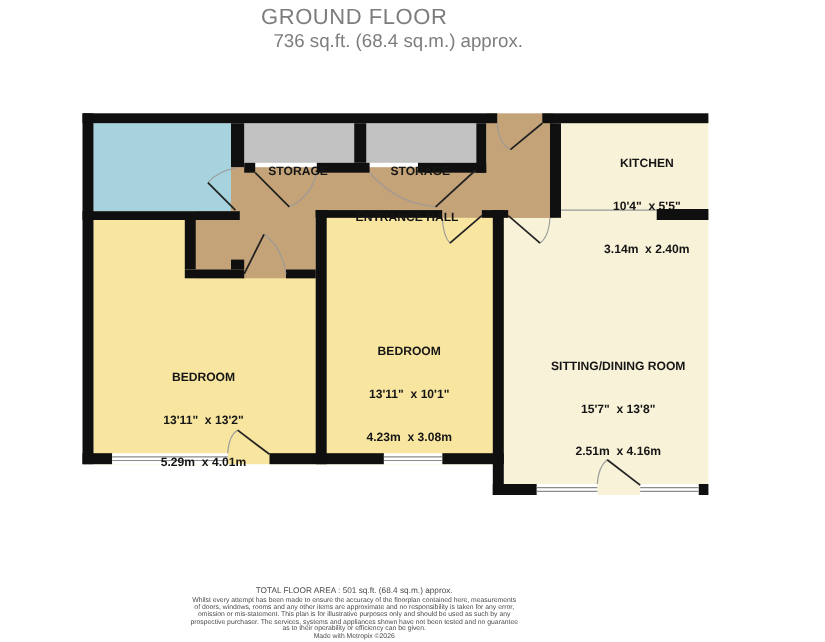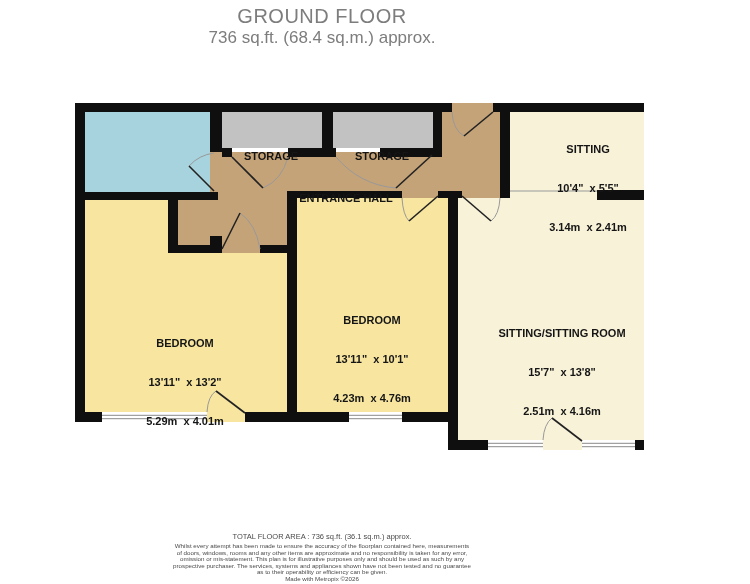--- a/index.html
+++ b/index.html
@@ -1,21 +1,21 @@
 <!DOCTYPE html>
 <html><head>
 <meta charset="utf-8">
 <style>
   html,body{margin:0;padding:0;background:#ffffff;}
   #stage{position:relative;width:644px;height:584px;background:#ffffff;overflow:hidden;
          font-family:"Liberation Sans", sans-serif;}
   #plan-svg{position:absolute;left:0;top:0;}
   .title{position:absolute;width:100%;text-align:center;color:#7d7d7d;}
   #main-title{top:5px;font-size:20px;letter-spacing:.5px;}
-  #sub-title{top:28px;font-size:17px;}
+  #sub-title{top:28px;font-size:17px;margin-left:40px;}
   .room-label{position:absolute;transform:translateX(-50%);text-align:center;
               color:#151515;font-weight:bold;font-size:11px;line-height:13px;white-space:pre;}
   .footer{position:absolute;width:100%;text-align:center;color:#4a4a4a;}
   #footer-total{top:532px;font-size:7.5px;}
   #footer-disc{top:543px;font-size:6.2px;line-height:6.6px;}
 </style>
 </head>
 <body>
 
 <div id="stage">
@@ -137,48 +137,48 @@
 
   <div class="room-label" style="left:271px;top:124px">
     <div>STORAGE</div>
   </div>
 
   <div class="room-label" style="left:382px;top:124px">
     <div>STORAGE</div>
   </div>
 
   <div class="room-label" style="left:588px;top:117px">
-    <div>SITTING</div>
+    <div>KITCHEN</div>
     <div>10'4"  x 5'5"</div>
-    <div>3.14m  x 2.41m</div>
+    <div>3.14m  x 2.40m</div>
   </div>
 
-  <div class="room-label" style="left:346px;top:166px">
+  <div class="room-label" style="left:370px;top:166px">
     <div>ENTRANCE HALL</div>
   </div>
 
   <div class="room-label" style="left:185px;top:311px">
     <div>BEDROOM</div>
     <div>13'11"  x 13'2"</div>
     <div>5.29m  x 4.01m</div>
   </div>
 
   <div class="room-label" style="left:372px;top:288px">
     <div>BEDROOM</div>
     <div>13'11"  x 10'1"</div>
-    <div>4.23m  x 4.76m</div>
+    <div>4.23m  x 3.08m</div>
   </div>
 
   <div class="room-label" style="left:562px;top:301px">
-    <div>SITTING/SITTING ROOM</div>
+    <div>SITTING/DINING ROOM</div>
     <div>15'7"  x 13'8"</div>
     <div>2.51m  x 4.16m</div>
   </div>
 
-  <div class="footer" id="footer-total">TOTAL FLOOR AREA : 736 sq.ft. (36.1 sq.m.) approx.</div>
+  <div class="footer" id="footer-total">TOTAL FLOOR AREA : 501 sq.ft. (68.4 sq.m.) approx.</div>
   <div class="footer" id="footer-disc">
     <div>Whilst every attempt has been made to ensure the accuracy of the floorplan contained here, measurements</div>
     <div>of doors, windows, rooms and any other items are approximate and no responsibility is taken for any error,</div>
     <div>omission or mis-statement. This plan is for illustrative purposes only and should be used as such by any</div>
     <div>prospective purchaser. The services, systems and appliances shown have not been tested and no guarantee</div>
     <div>as to their operability or efficiency can be given.</div>
     <div>Made with Metropix ©2026</div>
   </div>
 
 </div>

